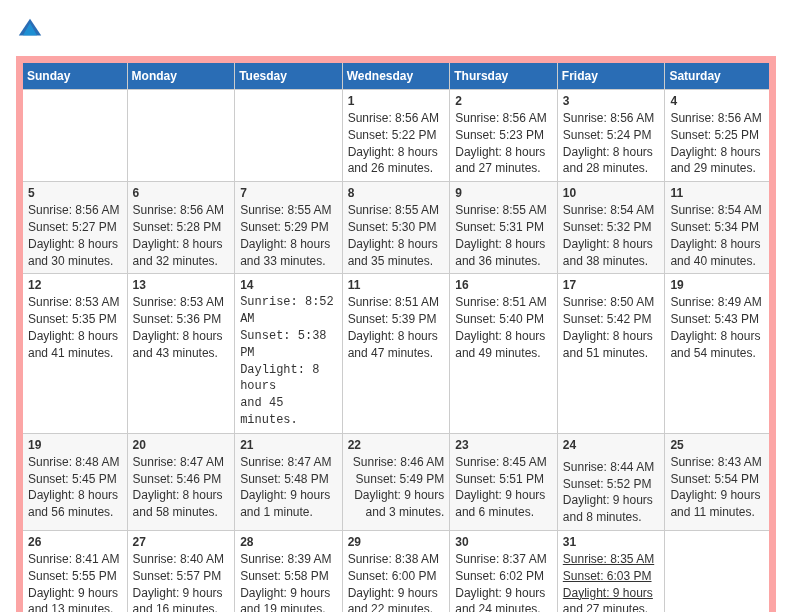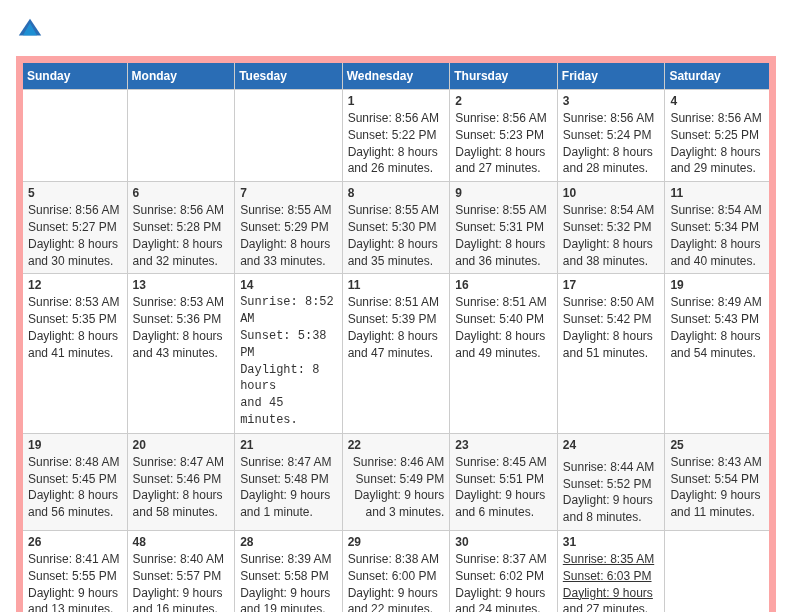--- a/index.html
+++ b/index.html
@@ -310,21 +310,21 @@
       </tr>
       <tr>
         <td>
           <div class="day-number">26</div>
           <div class="day-info" style="white-space: pre-line;">Sunrise: 8:41 AM
 Sunset: 5:55 PM
 Daylight: 9 hours
 and 13 minutes.</div>
         </td>
         <td>
-          <div class="day-number">48</div>
+          <div class="day-number">27</div>
           <div class="day-info" style="white-space: pre-line;">Sunrise: 8:40 AM
 Sunset: 5:57 PM
 Daylight: 9 hours
 and 16 minutes.</div>
         </td>
         <td>
           <div class="day-number">28</div>
           <div class="day-info" style="white-space: pre-line;">Sunrise: 8:39 AM
 Sunset: 5:58 PM
 Daylight: 9 hours

